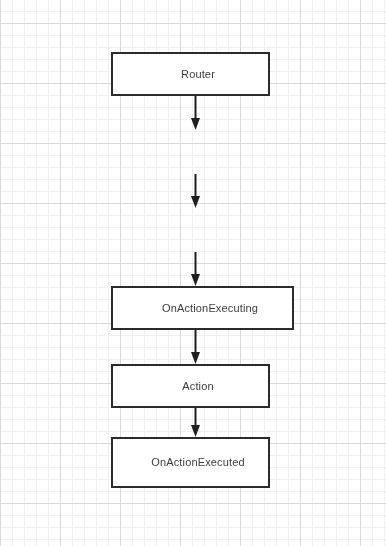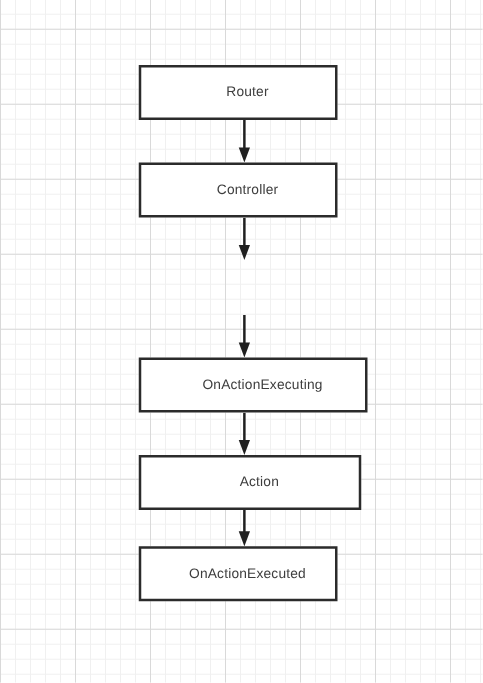--- a/index.html
+++ b/index.html
@@ -97,25 +97,22 @@
     </div>
     <div class="connector" style="left: 190px; top: 408px; height: 29px;">
       <svg width="11" height="29" viewBox="0 0 11 29">
         <line x1="5.5" y1="0" x2="5.5" y2="18" stroke="#1f1f1f" stroke-width="2"></line>
         <polygon points="1,17 10,17 5.5,29" fill="#1f1f1f"></polygon>
       </svg>
     </div>
     <div class="flow-node" style="left: 111px; top: 52px; width: 159px; height: 44px;">
       <span class="node-label">Router</span>
     </div>
-    <div class="flow-node" style="left: 111px; top: 130px; width: 159px; height: 44px;">
-      <span class="node-label">Controller</span>
-    </div>
     <div class="flow-node" style="left: 111px; top: 286px; width: 183px; height: 44px;">
       <span class="node-label">OnActionExecuting</span>
     </div>
-    <div class="flow-node" style="left: 111px; top: 364px; width: 178px; height: 44px;">
+    <div class="flow-node" style="left: 111px; top: 364px; width: 159px; height: 44px;">
       <span class="node-label">Action</span>
     </div>
-    <div class="flow-node" style="left: 111px; top: 437px; width: 159px; height: 44px;">
+    <div class="flow-node" style="left: 111px; top: 437px; width: 159px; height: 51px;">
       <span class="node-label">OnActionExecuted</span>
     </div>
   </div>
 
 </body></html>

